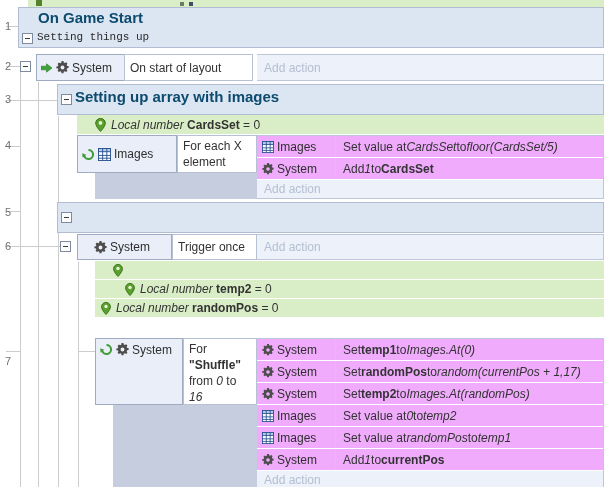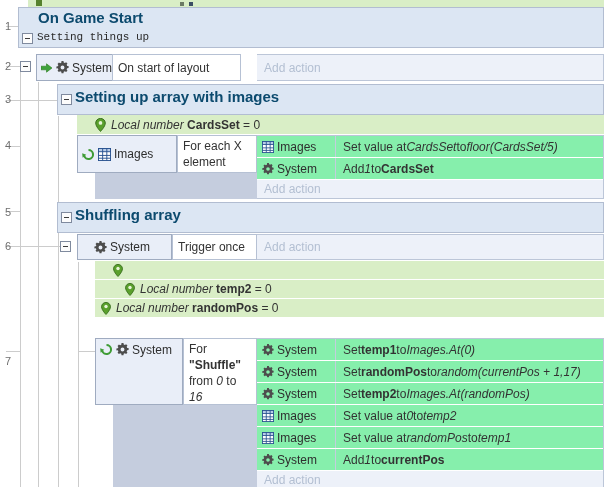--- a/index.html
+++ b/index.html
@@ -13,21 +13,21 @@
   .group-sub{position:absolute;font-size:11px;color:#2a2a2a;white-space:nowrap;font-family:Liberation Mono, monospace;}
   .minus{position:absolute;width:11px;height:11px;background:#fcfcfc;border:1px solid #7f8a9e;box-sizing:border-box;}
   .minus::after{content:"";position:absolute;left:2px;right:2px;top:4px;height:1px;background:#3c3c3c;}
   .objcell{position:absolute;background:#e9eef8;border:1px solid #9fabc0;box-sizing:border-box;
            display:flex;align-items:center;gap:3px;padding-left:4px;}
   .objcell.topalign{align-items:flex-start;padding-top:4px;}
   .condcell{position:absolute;background:#ffffff;border:1px solid #b6c1d4;box-sizing:border-box;
             padding:2px 5px;line-height:16px;}
   .condcell.center{display:flex;align-items:center;padding-top:0;padding-bottom:0;}
   .filler{position:absolute;background:#c5cdde;}
-  .acts{position:absolute;background:#86efac;border:1px solid #bcc6d8;border-left:none;box-sizing:border-box;}
+  .acts{position:absolute;background:#f0abfc;border:1px solid #bcc6d8;border-left:none;box-sizing:border-box;}
   .act-row{display:flex;align-items:stretch;border-bottom:1px solid #ffffff;box-sizing:border-box;}
   .act-obj{width:78px;display:flex;align-items:center;gap:3px;padding-left:5px;box-sizing:border-box;flex:none;}
   .act-text{flex:1;border-left:1px solid #c3cddd;padding-left:7px;display:flex;align-items:center;white-space:nowrap;overflow:hidden;}
   .add-row{background:#edf1f9;display:flex;align-items:center;padding-left:7px;color:#b3bfd2;}
   .var-row{position:absolute;background:#d9eec6;border-bottom:1px solid #ffffff;box-sizing:border-box;
            display:flex;align-items:center;}
   .obj-label{color:#2e2e2e;white-space:nowrap;}
   .sg-i{font-style:italic;}
   .sg-b{font-weight:bold;}
   .icon{display:inline-flex;flex:none;align-items:center;justify-content:center;}
@@ -78,21 +78,21 @@
           <path d="M0 3.2h5.5V0.8L11 5 5.5 9.2V6.8H0z" fill="#3fa33c" stroke="#2a7b1e" stroke-width="0.6"></path>
         </svg>
     </span>
     <span class="icon">
       <svg width="13" height="13" viewBox="0 0 16 16">
           <path fill="#4d4d4d" fill-rule="evenodd" d="M6.8 0h2.4l.3 1.8c.5.1 1 .3 1.4.6l1.5-1 1.7 1.7-1 1.5c.3.4.5.9.6 1.4l1.8.3v2.4l-1.8.3c-.1.5-.3 1-.6 1.4l1 1.5-1.7 1.7-1.5-1c-.4.3-.9.5-1.4.6l-.3 1.8H6.8l-.3-1.8c-.5-.1-1-.3-1.4-.6l-1.5 1-1.7-1.7 1-1.5c-.3-.4-.5-.9-.6-1.4L.5 9.2V6.8l1.8-.3c.1-.5.3-1 .6-1.4l-1-1.5L3.6 1.9l1.5 1c.4-.3.9-.5 1.4-.6L6.8 0zM8 5.6a2.4 2.4 0 1 0 0 4.8 2.4 2.4 0 0 0 0-4.8z"></path>
         </svg>
     </span>
     <span class="obj-label">System</span>
   </div>
-  <div class="condcell center" style="left:112px;top:54px;width:129px;height:27px;">
+  <div class="condcell center" style="left:124px;top:54px;width:129px;height:27px;">
     <span>On start of layout</span>
   </div>
   <div class="acts" style="left:257px;top:54px;width:347px;height:27px;">
     <div class="act-row add-row" style="height:25px;border-bottom:none;">
       <span>Add action</span>
     </div>
   </div>
 
   <div class="group" style="left:57px;top:84px;width:547px;height:31px;"></div>
   <div class="minus" style="left:61px;top:94px;"></div>
@@ -163,21 +163,20 @@
           <span class="sg-b">CardsSet</span>
         </span>
     </div>
     <div class="act-row add-row" style="height:18px;border-bottom:none;">
       <span>Add action</span>
     </div>
   </div>
 
   <div class="group" style="left:57px;top:202px;width:547px;height:31px;"></div>
   <div class="minus" style="left:61px;top:212px;"></div>
-  <div class="group-title" style="left:75px;top:206px;">Shuffling array</div>
 
   <div class="minus" style="left:60px;top:241px;"></div>
   <div class="objcell" style="left:77px;top:234px;width:95px;height:26px;padding-left:16px;">
     <span class="icon">
       <svg width="13" height="13" viewBox="0 0 16 16">
           <path fill="#4d4d4d" fill-rule="evenodd" d="M6.8 0h2.4l.3 1.8c.5.1 1 .3 1.4.6l1.5-1 1.7 1.7-1 1.5c.3.4.5.9.6 1.4l1.8.3v2.4l-1.8.3c-.1.5-.3 1-.6 1.4l1 1.5-1.7 1.7-1.5-1c-.4.3-.9.5-1.4.6l-.3 1.8H6.8l-.3-1.8c-.5-.1-1-.3-1.4-.6l-1.5 1-1.7-1.7 1-1.5c-.3-.4-.5-.9-.6-1.4L.5 9.2V6.8l1.8-.3c.1-.5.3-1 .6-1.4l-1-1.5L3.6 1.9l1.5 1c.4-.3.9-.5 1.4-.6L6.8 0zM8 5.6a2.4 2.4 0 1 0 0 4.8 2.4 2.4 0 0 0 0-4.8z"></path>
         </svg>
     </span>
     <span class="obj-label">System</span>
   </div>

